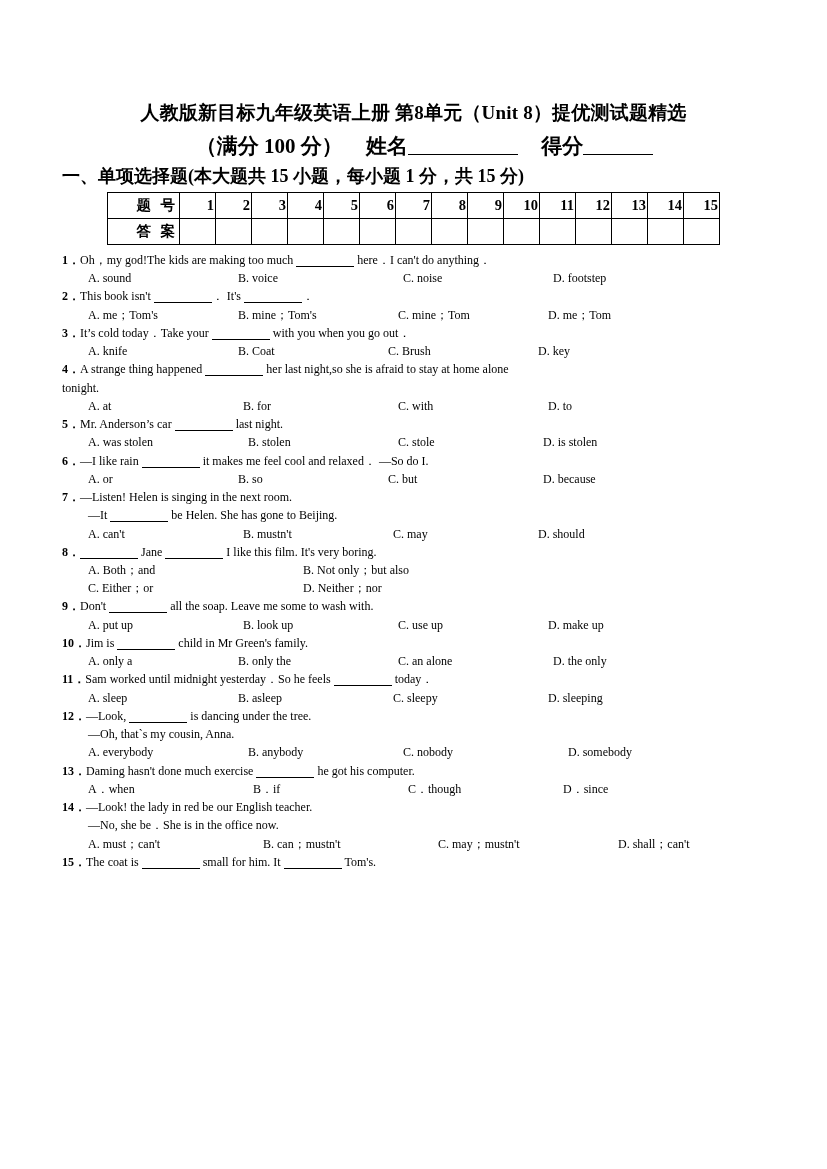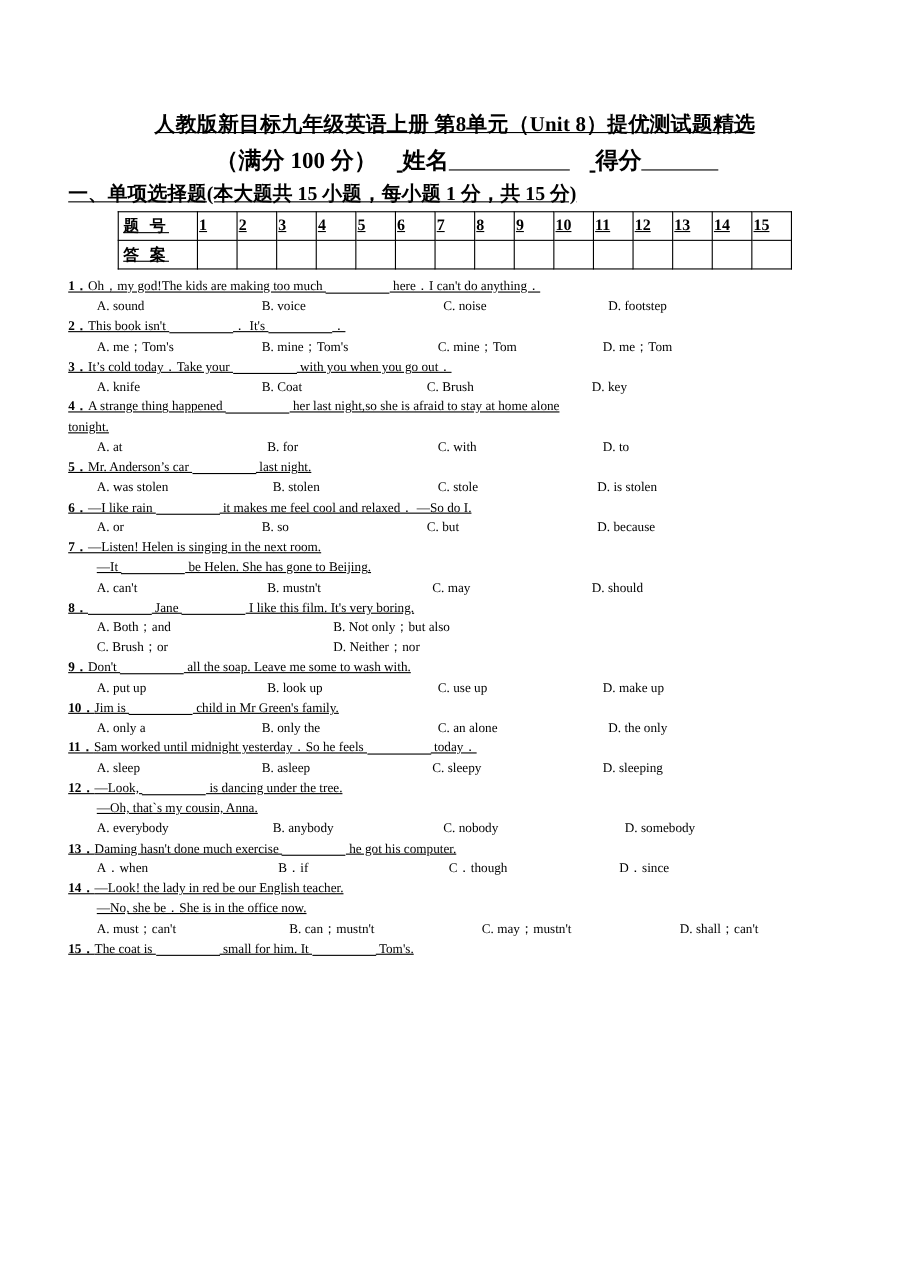--- a/index.html
+++ b/index.html
@@ -13,21 +13,20 @@
     font-family: "Liberation Serif", "DejaVu Serif", serif;
     color: #000000;
     position: relative;
   }
   .page {
     position: relative;
     width: 827px;
     height: 1169px;
     box-sizing: border-box;
     padding: 100px 62px 40px 62px;
-    text-decoration: underline;
   }
   .doc-title {
     text-align: center;
     font-weight: bold;
     font-size: 19px;
     letter-spacing: 0.2px;
     margin: 0 0 6px 0;
     font-family: "Liberation Serif", "DejaVu Serif", serif;
   }
   .subline {
@@ -55,21 +54,21 @@
     margin: 2px 0 4px 0;
   }
   table.answer-grid {
     border-collapse: collapse;
     margin: 0 auto 6px auto;
     table-layout: fixed;
   }
   table.answer-grid td {
     border: 1px solid #000;
     height: 23px;
-    text-align: left;
+    text-align: right;
     vertical-align: middle;
     font-size: 14.5px;
     font-weight: bold;
     width: 33px;
   }
   table.answer-grid td.rowhead {
     width: 66px;
     letter-spacing: 3px;
     padding-left: 4px;
   }
@@ -226,21 +225,21 @@
   </div>
 
   <div class="q">
     <span class="stem">
       <span class="num">8．</span><span class="ul u58"></span><span> Jane </span><span class="ul u58"></span><span> I like this film. It's very boring.</span>
     </span>
     <span class="opts">
       <span class="op" style="width:215px">A. Both；and</span><span class="op">B. Not only；but also</span>
     </span>
     <span class="opts">
-      <span class="op" style="width:215px">C. Brush；or</span><span class="op">D. Neither；nor</span>
+      <span class="op" style="width:215px">C. Either；or</span><span class="op">D. Neither；nor</span>
     </span>
   </div>
 
   <div class="q">
     <span class="stem">
       <span class="num">9．</span><span>Don't </span><span class="ul u58"></span><span> all the soap. Leave me some to wash with.</span>
     </span>
     <span class="opts">
       <span class="op" style="width:155px">A. put up</span><span class="op" style="width:155px">B. look up</span><span class="op" style="width:150px">C. use up</span><span class="op">D. make up</span>
     </span>

